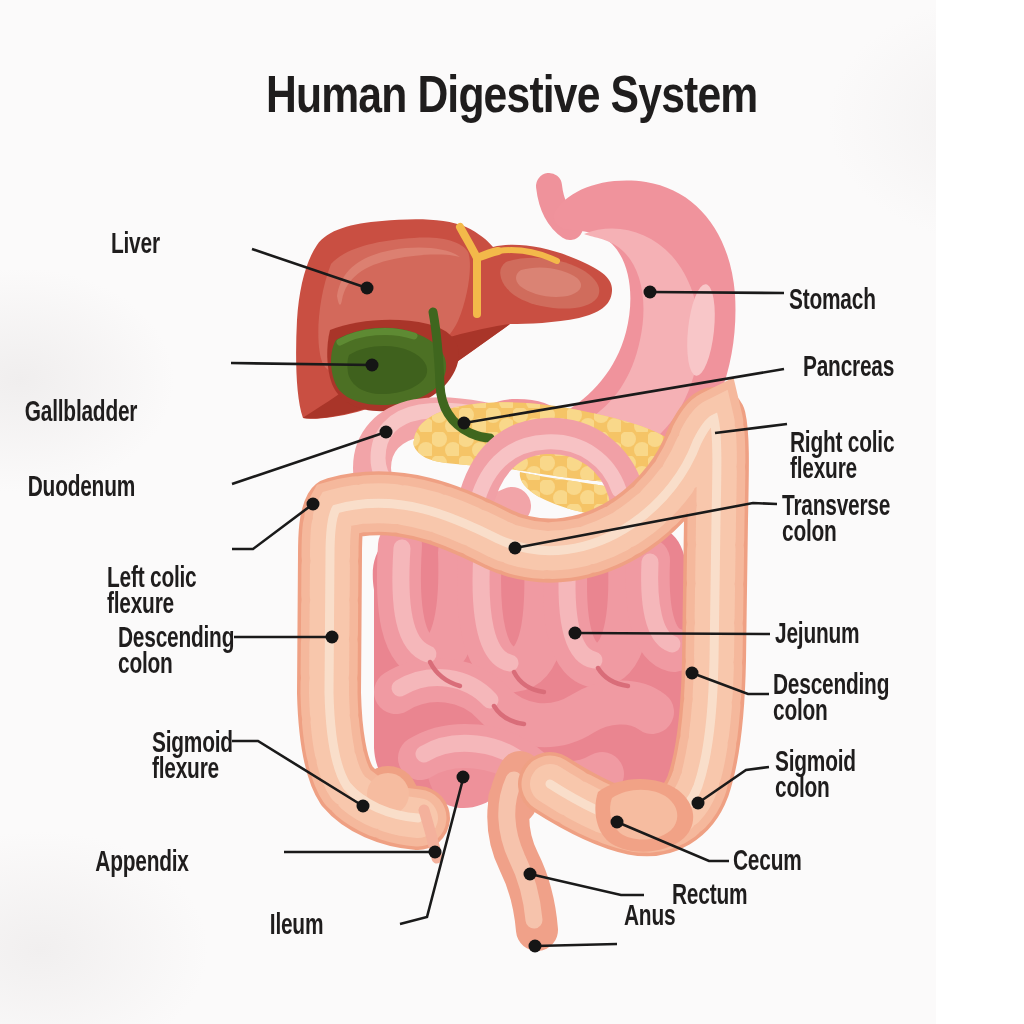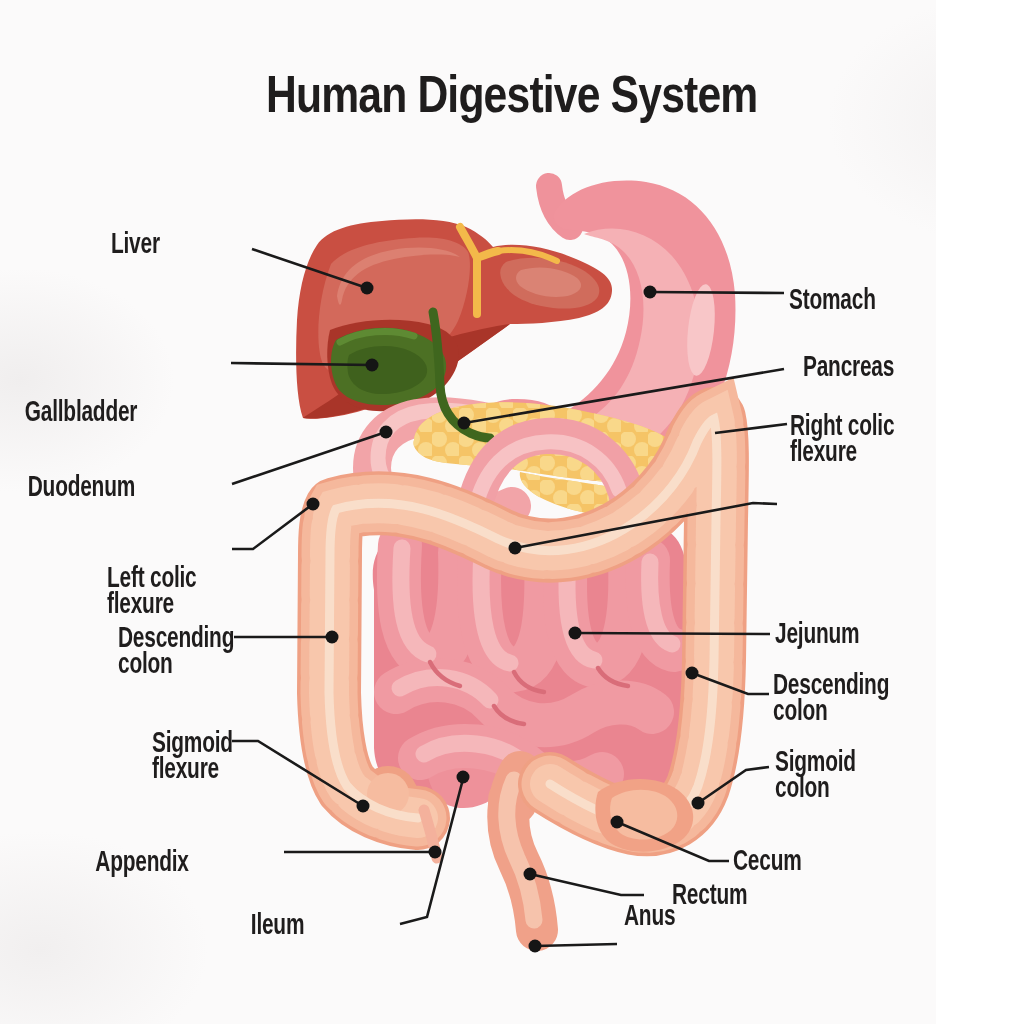--- a/index.html
+++ b/index.html
@@ -28,24 +28,24 @@
   .anchor-right .tx{transform-origin:right center;}
   .anchor-left .tx{transform-origin:left center;}
   
   .lb-liver{right:776px;top:230px;}
   .lb-gallbladder{right:799px;top:350px;margin-top:48px;}
   .lb-duodenum{right:801px;top:473px;}
   .lb-left-colic{left:107px;top:564px;}
   .lb-desc-left{left:118px;top:624px;}
   .lb-sigmoid-flexure{left:152px;top:729px;}
   .lb-appendix{right:747px;top:840px;margin-top:8px;}
-  .lb-ileum{right:632px;top:911px;}
+  .lb-ileum{right:613px;top:911px;}
   .lb-stomach{left:789px;top:286px;}
   .lb-pancreas{left:790px;top:353px;margin-left:13px;}
-  .lb-right-colic{left:790px;top:412px;}
+  .lb-right-colic{left:790px;top:429px;}
   .lb-transverse{left:782px;top:492px;}
   .lb-jejunum{left:775px;top:620px;}
   .lb-desc-right{left:773px;top:671px;}
   .lb-sigmoid-colon{left:775px;top:748px;}
   .lb-cecum{left:733px;top:847px;}
   .lb-rectum{left:650px;top:881px;margin-left:22px;}
   .lb-anus{left:624px;top:902px;}
   .lead{stroke:var(--c-line,#1a1a1a);stroke-width:2.6;fill:none;}
   .dot{fill:var(--c-dot,#151515);}
 </style>
@@ -216,20 +216,21 @@
   <div class="label anchor-left lb-desc-left"><span class="tx">Descending
 colon</span></div>
   <div class="label anchor-left lb-sigmoid-flexure"><span class="tx">Sigmoid
 flexure</span></div>
   <div class="label anchor-right lb-appendix"><span class="tx">Appendix</span></div>
   <div class="label anchor-right lb-ileum"><span class="tx">Ileum</span></div>
   <div class="label anchor-left lb-stomach"><span class="tx">Stomach</span></div>
   <div class="label anchor-left lb-pancreas"><span class="tx">Pancreas</span></div>
   <div class="label anchor-left lb-right-colic"><span class="tx">Right colic
 flexure</span></div>
+  <div class="label anchor-left lb-transverse"><span class="tx">Transverse colon</span></div>
   <div class="label anchor-left lb-jejunum"><span class="tx">Jejunum</span></div>
   <div class="label anchor-left lb-desc-right"><span class="tx">Descending
 colon</span></div>
   <div class="label anchor-left lb-sigmoid-colon"><span class="tx">Sigmoid
 colon</span></div>
   <div class="label anchor-left lb-cecum"><span class="tx">Cecum</span></div>
   <div class="label anchor-left lb-rectum"><span class="tx">Rectum</span></div>
   <div class="label anchor-left lb-anus"><span class="tx">Anus</span></div>
 
 </div>

